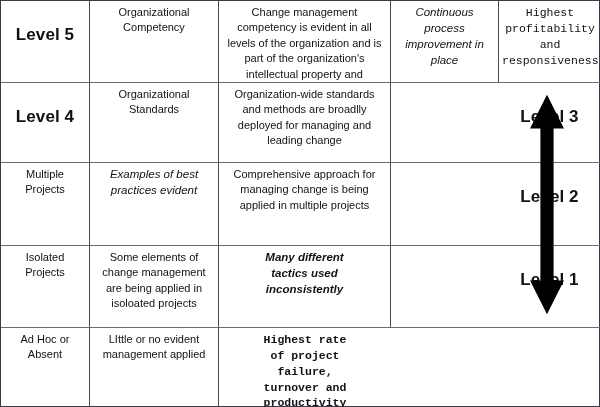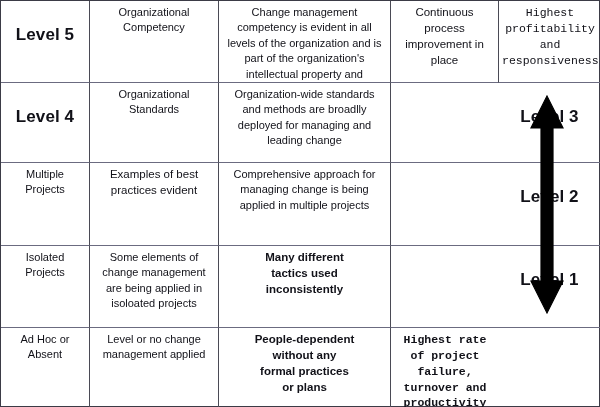--- a/index.html
+++ b/index.html
@@ -56,20 +56,21 @@
   }
   .desc-label {
     font-size: 11px;
     line-height: 1.4;
     max-width: 162px;
   }
   .tactic-label {
     font-size: 11.5px;
     line-height: 1.38;
     max-width: 100px;
+    font-style: italic;
   }
   .outcome-label {
     font-size: 11.5px;
     line-height: 1.38;
     max-width: 96px;
   }
   .tactic-label.strong, .outcome-label.strong { font-weight: bold; }
 
   
   .arrow-overlay {
@@ -149,24 +150,21 @@
       <span class="outcome-label"></span>
     </div>
 
     <div class="cell row-5">
       <span class="level-label">Level 1</span>
     </div>
     <div class="cell row-5">
       <span class="stage-label">Ad Hoc or<br>Absent</span>
     </div>
     <div class="cell row-5">
-      <span class="desc-label">Level or no change management applied</span>
-    </div>
-    <div class="cell row-5">
-      <span class="tactic-label strong">People-dependent without any formal practices or plans</span>
+      <span class="desc-label">LIttle or no evident management applied</span>
     </div>
     <div class="cell row-5 last-col">
       <span class="outcome-label strong">Highest rate of project failure, turnover and productivity loss</span>
     </div>
   </div>
 
   <div class="arrow-overlay">
     <svg width="102" height="245" viewBox="0 0 102 245">
       <polygon points="49,14 33,46 43,46 43,199 33,199 49,231 65,199 55,199 55,46 65,46" fill="#000000" stroke="#000000" stroke-width="1.2" stroke-linejoin="miter"></polygon>
     </svg>

